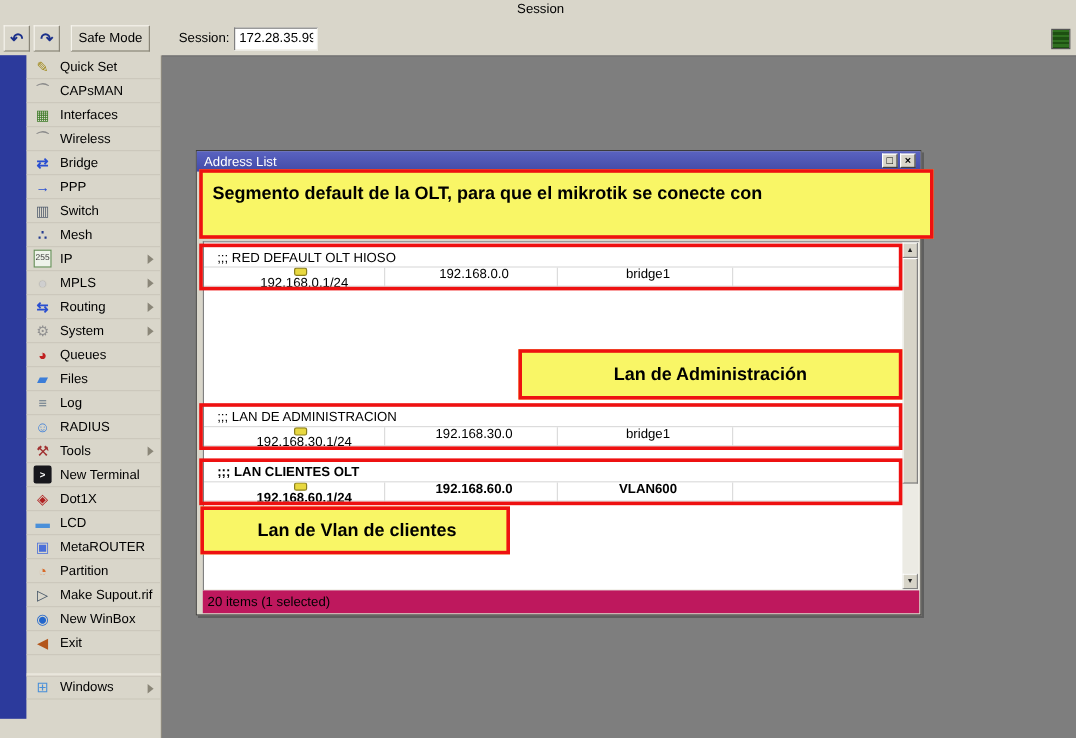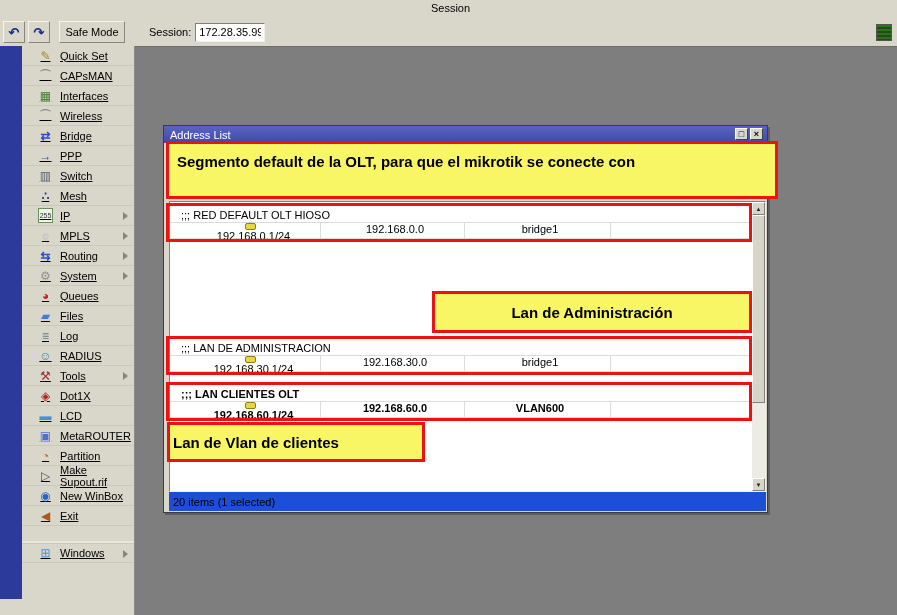--- a/index.html
+++ b/index.html
@@ -24,21 +24,21 @@
   .net-indicator { position:absolute; right:5px; top:6px; width:16px; height:17px;
                    background:repeating-linear-gradient(180deg,#2f7020 0 2px,#1d4f12 2px 4px); border:1px solid #555; }
 
   
   .body-row { display:flex; height:569px; }
   .brand-col { width:22px; background:#d9d6ca; position:relative; }
   .brand-strip { position:absolute; left:0; top:0; width:22px; height:553px; background:#2c3a9c; }
   .brand-text { position:absolute; left:2px; bottom:6px; transform-origin:0 100%; transform:rotate(-90deg);
                 white-space:nowrap; font-size:17px; font-weight:bold; color:#b9bdd4; letter-spacing:1px; }
   .sidebar { width:113px; background:#d9d6ca; border-right:1px solid #8f8b80; overflow:hidden; }
-  .side-item { height:20px; display:flex; align-items:center; padding-left:16px; border-bottom:1px solid #ccc8bc; position:relative; cursor:default;text-decoration:underline; }
+  .side-item { height:20px; display:flex; align-items:center; padding-left:6px; border-bottom:1px solid #ccc8bc; position:relative; cursor:default; }
   .side-item.separated { margin-top:17px; border-top:1px solid #ccc8bc; box-shadow:0 -2px 0 #e9e6dc; }
   .side-item .lbl { margin-left:7px; }
   .side-item .sub { visibility:hidden; position:absolute; right:6px; top:6px; width:0; height:0;
                     border-left:5px solid #8a8678; border-top:4px solid transparent; border-bottom:4px solid transparent; }
   .canvas { flex:1; background:#7e7e7e; border-top:1px solid #6c6c6c; }
 
   
   .ic { width:15px; height:15px; display:inline-flex; align-items:center; justify-content:center; font-size:12px; flex:none; }
   .ic::before { display:block; }
   .ic-quick-set::before   { content:"\270E"; color:#a08818; }
@@ -89,32 +89,32 @@
   .addr-icon { width:11px; height:7px; background:#e8d840; border:1px solid #8a7f1f; border-radius:2px; margin-right:6px; flex:none; }
   .g1 { top:5px; } .g2 { top:138px; } .g3 { top:184px;font-weight:bold; }
 
   .vscroll { position:absolute; right:0; top:0; width:13px; height:289px; background:#ecebe4; }
   .sb-btn { position:absolute; left:0; width:13px; height:13px; background:#d7d4c8; border:1px solid #808080;
             border-top-color:#fff; border-left-color:#fff; font-size:6px; display:flex; align-items:center; justify-content:center; color:#222; }
   .sb-up { top:0; } .sb-down { bottom:0; }
   .sb-thumb { position:absolute; left:0; top:13px; width:13px; height:188px; background:#d7d4c8; border:1px solid #808080;
               border-top-color:#fff; border-left-color:#fff; }
 
-  .statusbar { position:absolute; left:5px; top:366px; width:597px; height:19px; background:#1d4ed8;
+  .statusbar { position:absolute; left:5px; top:366px; width:597px; height:19px; background:#be185d;
                display:flex; align-items:center; padding-left:4px; }
 
   
   .redbox { position:absolute; border:3px solid #ee1111; pointer-events:none; }
   .rb1 { left:2px; top:77px; width:586px; height:39px; }
   .rb2 { left:2px; top:210px; width:586px; height:39px; }
   .rb3 { left:2px; top:256px; width:586px; height:39px; }
   .callout { position:absolute; background:#f9f666; border:3px solid #ee1111; font-weight:bold; font-size:15px; color:#000; }
   .c1 { left:2px; top:15px; width:612px; height:58px; padding:9px 6px 0 8px; }
   .c2 { left:268px; top:165px; width:320px; height:42px; display:flex; align-items:center; justify-content:center; }
-  .c3 { left:3px; top:296px; width:258px; height:40px; display:flex; align-items:center; padding-left:3px; }
+  .c3 { left:3px; top:296px; width:258px; height:40px; display:flex; align-items:center; padding-left:3px;justify-content:center; }
 </style>
 </head>
 <body>
 
 <div class="app">
 
   <div class="menubar">
     <span class="menu-item">Session</span>
     <span class="menu-item">Settings</span>
     <span class="menu-item">Dashboard</span>
@@ -216,20 +216,25 @@
   </div>
         <div class="side-item">
     <span class="ic ic-radius"></span>
     <span class="lbl">RADIUS</span>
 
   </div>
         <div class="side-item">
     <span class="ic ic-tools"></span>
     <span class="lbl">Tools</span>
     <span class="sub" style="visibility: visible;"></span>
+  </div>
+        <div class="side-item">
+    <span class="ic ic-new-terminal"></span>
+    <span class="lbl">New Terminal</span>
+
   </div>
         <div class="side-item">
     <span class="ic ic-dot1x"></span>
     <span class="lbl">Dot1X</span>
 
   </div>
         <div class="side-item">
     <span class="ic ic-lcd"></span>
     <span class="lbl">LCD</span>
 

